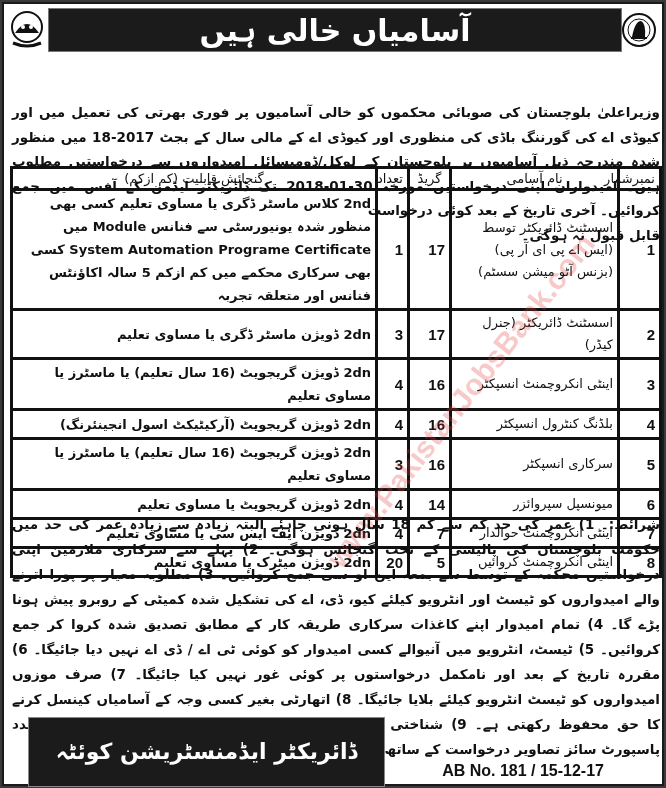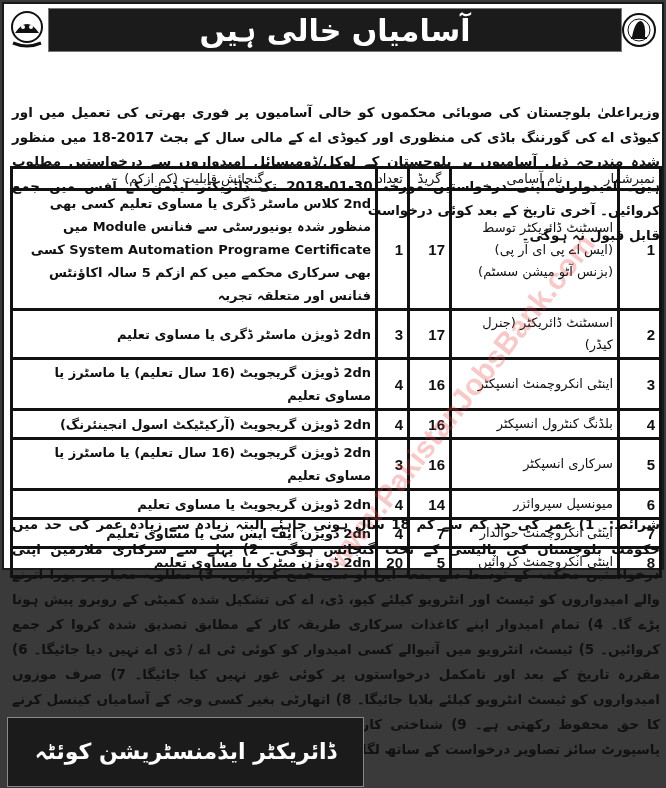--- a/index.html
+++ b/index.html
@@ -1,19 +1,19 @@
 <!DOCTYPE html>
 <html><head>
 <meta charset="utf-8">
 <style>
   * { box-sizing: border-box; margin: 0; padding: 0; }
   html, body { width: 666px; height: 788px; background: #3a3a3a; overflow: hidden; }
   body { font-family: "DejaVu Sans", sans-serif; color: #111; }
   .page {
-    position: absolute; left: 2px; top: 2px; width: 662px; height: 568px;
+    position: absolute; left: 2px; top: 2px; width: 662px; height: 784px;
     background: #ffffff; border: 2px solid #1a1a1a;
   }
   .logo {
     position: absolute; top: 4px; width: 38px; height: 44px;
     display: flex; align-items: center; justify-content: center;
   }
   .logo-left { left: 4px; }
   .logo-right { right: 4px; }
   .banner {
     position: absolute; left: 44px; top: 4px; width: 574px; height: 44px;
@@ -47,21 +47,21 @@
   tr.row-1 td { height: 120px; }
   .col-sn { width: 42px; }
   .col-post { width: 168px; }
   .col-grade { width: 42px; }
   .col-count { width: 32px; }
   .conditions {
     position: absolute; left: 8px; top: 508px; width: 648px;
     direction: rtl; text-align: justify; font-size: 13.5px; line-height: 25px; font-weight: bold;
   }
   .footer-box {
-    position: absolute; left: 3px; top: 713px; width: 357px; height: 70px;
+    position: absolute; left: 24px; top: 713px; width: 357px; height: 70px;
     background: #1b1b1b; border: 1px solid #888;
     display: flex; flex-direction: column; align-items: center; justify-content: center;
   }
   .footer-line {
     color: #fff; font-weight: bold; font-size: 22px; line-height: 30px; direction: rtl;
   }
   .ref-no {
     position: absolute; right: 58px; top: 758px;
     font-family: "Liberation Sans", sans-serif; font-size: 16px; font-weight: bold; color: #111;
   }
@@ -175,13 +175,14 @@
   </table>
 
   <div class="watermark">www.PakistanJobsBank.com</div>
 
   <div class="conditions">شرائط:۔ 1) عمر کی حد کم سے کم 18 سال ہونی چاہئے البتہ زیادہ سے زیادہ عمر کی حد میں حکومت بلوچستان کی پالیسی کے تحت گنجائش ہوگی۔ 2) پہلے سے سرکاری ملازمین اپنی درخواستیں محکمہ کے توسط سے بمعہ این او سی جمع کروائیں۔ 3) مطلوبہ معیار پر پورا اترنے والے امیدواروں کو ٹیسٹ اور انٹرویو کیلئے کیو، ڈی، اے کی تشکیل شدہ کمیٹی کے روبرو پیش ہونا پڑے گا۔ 4) تمام امیدوار اپنے کاغذات سرکاری طریقہ کار کے مطابق تصدیق شدہ کروا کر جمع کروائیں۔ 5) ٹیسٹ، انٹرویو میں آنیوالے کسی امیدوار کو کوئی ٹی اے / ڈی اے نہیں دیا جائیگا۔ 6) مقررہ تاریخ کے بعد اور نامکمل درخواستوں پر کوئی غور نہیں کیا جائیگا۔ 7) صرف موزوں امیدواروں کو ٹیسٹ انٹرویو کیلئے بلایا جائیگا۔ 8) اتھارٹی بغیر کسی وجہ کے آسامیاں کینسل کرنے کا حق محفوظ رکھتی ہے۔ 9) شناختی کارڈ کاپی، تعلیمی اسناد، لوکل/ڈومیسائل اور دو عدد پاسپورٹ سائز تصاویر درخواست کے ساتھ لگانا لازمی ہے۔</div>
 
   <div class="footer-box">
     <div class="footer-line">ڈائریکٹر ایڈمنسٹریشن کوئٹہ</div>
   </div>
 
+  <div class="ref-no">AB No. 181 / 15-12-17</div>
 </div>
 
 </body></html>

